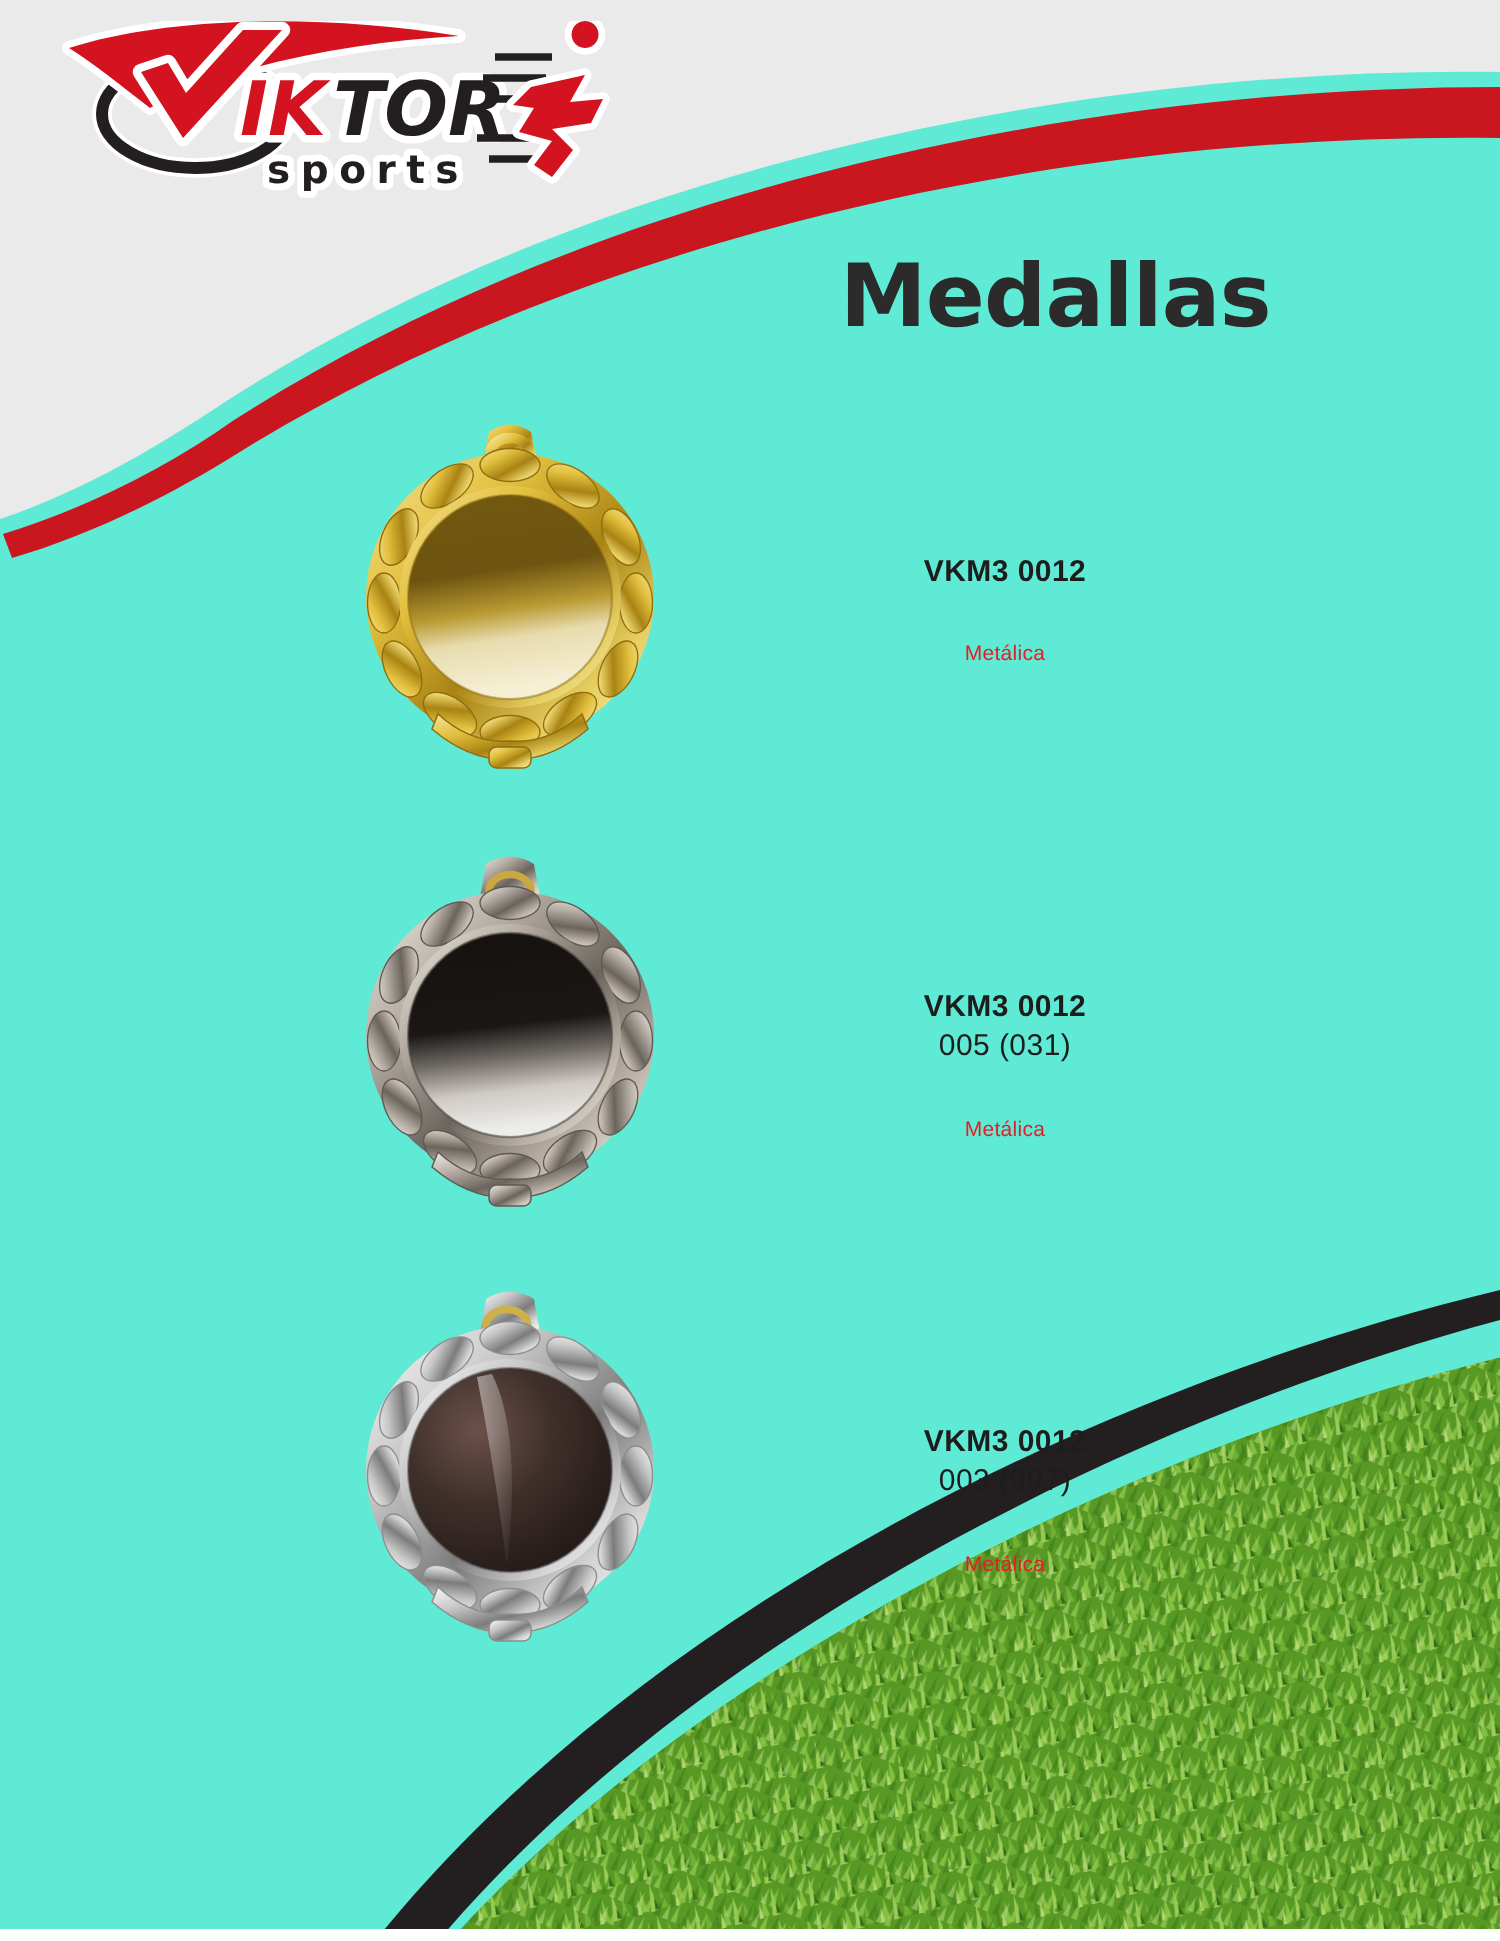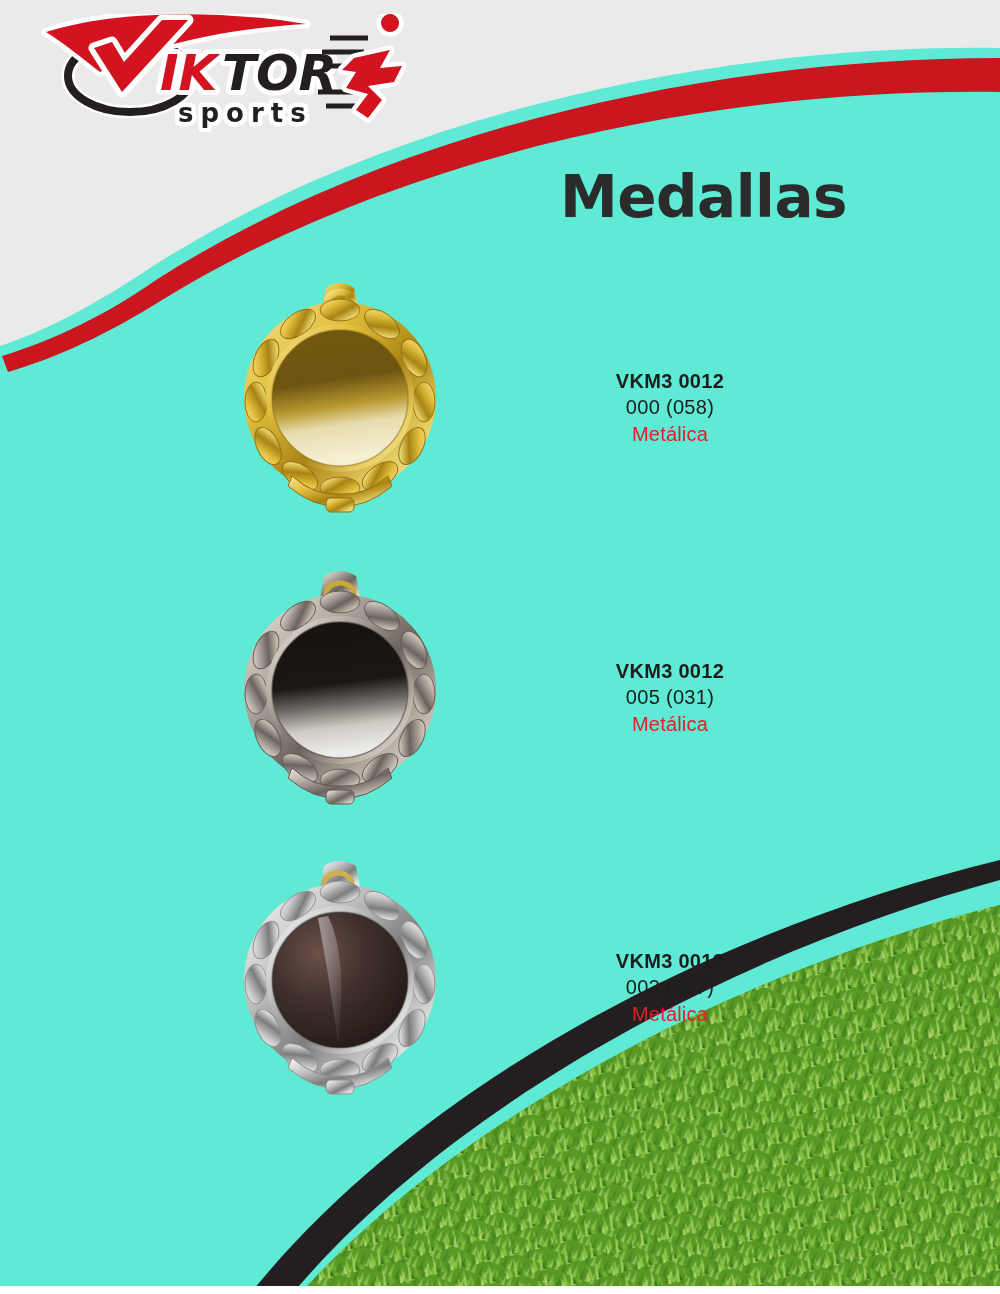--- a/index.html
+++ b/index.html
@@ -35,21 +35,21 @@
   .product{position:absolute;left:0;width:1000px;height:250px;}
   .product .thumb{position:absolute;left:230px;top:0;width:220px;height:240px;}
   .product .thumb svg{display:block;width:220px;height:240px;}
 
   .product .info{
     position:absolute;left:540px;top:88px;width:260px;
     text-align:center;line-height:1.32;
   }
   .code{font-size:20px;font-weight:700;color:#1d1d1d;letter-spacing:0.3px;}
   .variant{font-size:20px;font-weight:400;color:#1d1d1d;letter-spacing:0.3px;}
-  .material{font-size:20px;font-weight:400;color:#e31e28;letter-spacing:0.2px;}
+  .material{font-size:14px;font-weight:400;color:#e31e28;letter-spacing:0.2px;margin-top:32px;}
 
   #row-0{top:280px;}
   #row-1{top:570px;}
   #row-2{top:860px;}
 </style>
 </head>
 <body>
 
 <div class="page">
 
@@ -196,21 +196,20 @@
 
         <g fill="url(#g0frame)" stroke="#8f6d10" stroke-width="1">
           <path d="M62 196 Q84 216 110 214 Q136 216 158 196 L162 206
                    Q136 228 110 226 Q84 228 58 206 Z"></path>
           <rect x="96" y="218" width="28" height="14" rx="5"></rect>
         </g>
       </svg>
     </div>
     <div class="info">
       <div class="code">VKM3 0012</div>
-      <div class="variant">000 (058)</div>
       <div class="material">Metálica</div>
     </div>
   </div>
 
   <div class="product" id="row-1">
     <div class="thumb">
       <svg viewBox="0 0 220 240">
         <defs>
           <linearGradient id="g1disc" x1="0" y1="0" x2="0.12" y2="1">
             <stop offset="0%" stop-color="#14110e"></stop>

